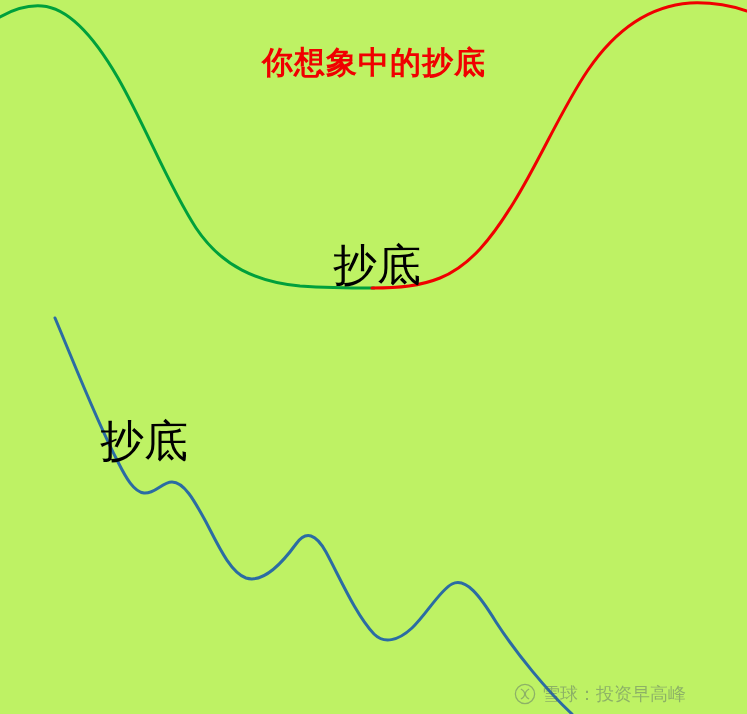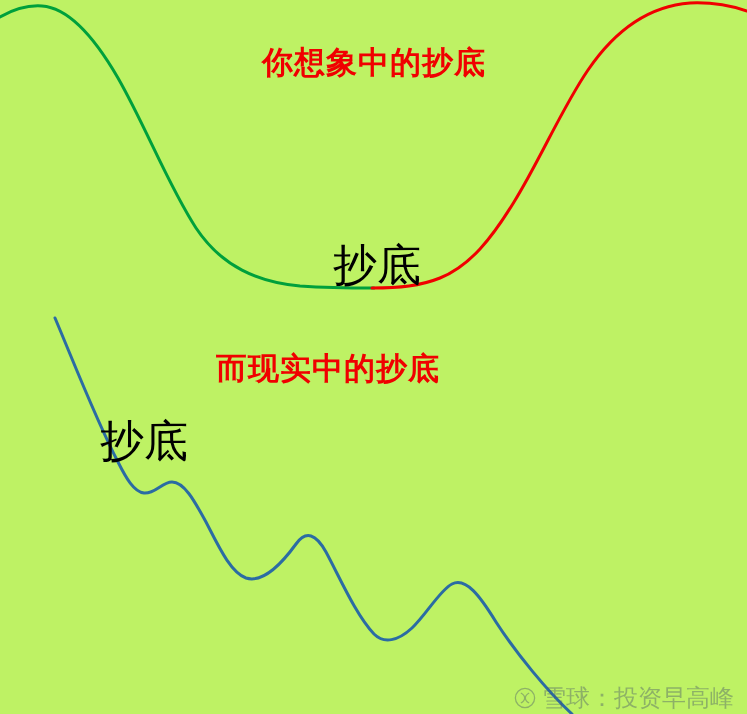--- a/index.html
+++ b/index.html
@@ -59,21 +59,21 @@
     position: absolute;
     left: 514px;
     top: 682px;
     display: flex;
     align-items: center;
     gap: 6px;
     opacity: 0.42;
   }
   #watermark-text {
     font-family: "DejaVu Sans", "Liberation Sans", sans-serif;
-    font-size: 24px;
+    font-size: 18px;
     color: #4a5a6a;
     white-space: nowrap;
   }
   #watermark-logo {
     width: 22px;
     height: 22px;
     flex: 0 0 auto;
   }
 </style>
 </head>
@@ -107,21 +107,20 @@
              C 306,530 316,534 326,552
              C 340,578 356,615 374,634
              C 384,644 398,641 412,628
              C 426,615 440,590 452,584
              C 466,577 480,596 496,622
              C 516,653 548,692 572,714" fill="none" stroke="#2b6ca3" stroke-width="3" stroke-linecap="round"></path>
   </svg>
 
   <div class="panel-title" id="title-imagined">你想象中的抄底</div>
 
-  <div class="panel-title" id="title-reality">而现实中的抄底</div>
 
   <div class="curve-label" id="label-top-bottom">抄底</div>
 
   <div class="curve-label" id="label-dip-1">抄底</div>
 
 
 
 
   <div id="watermark">
     <svg id="watermark-logo" viewBox="0 0 24 24">

